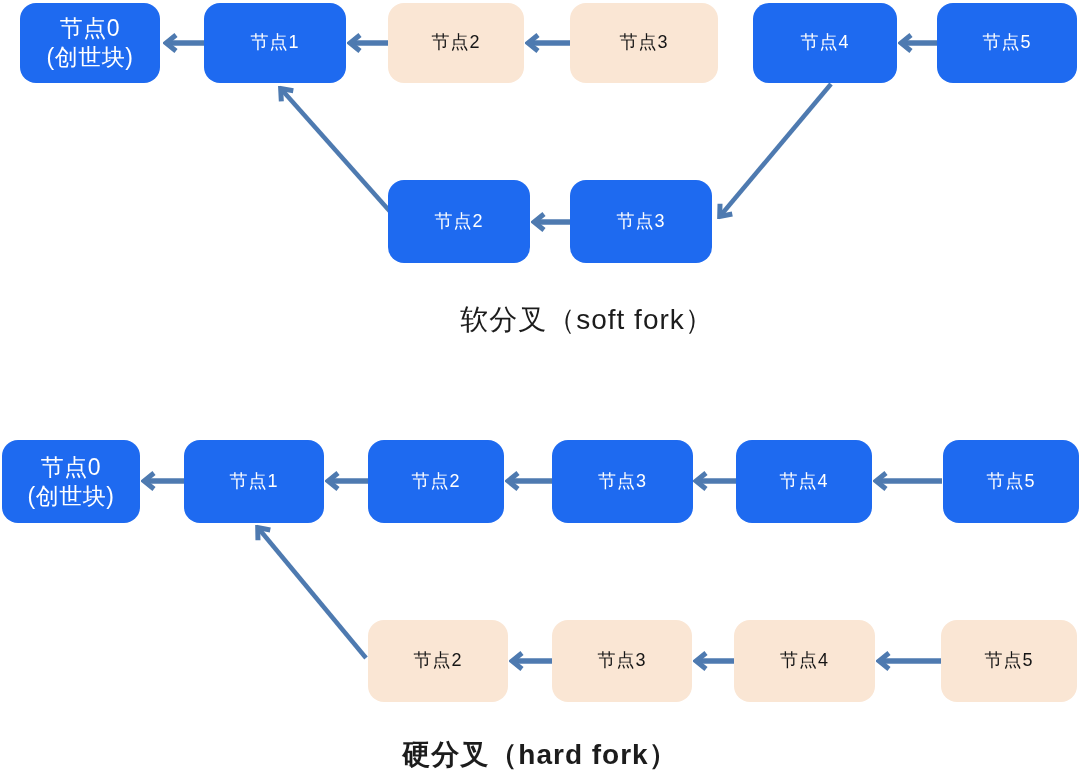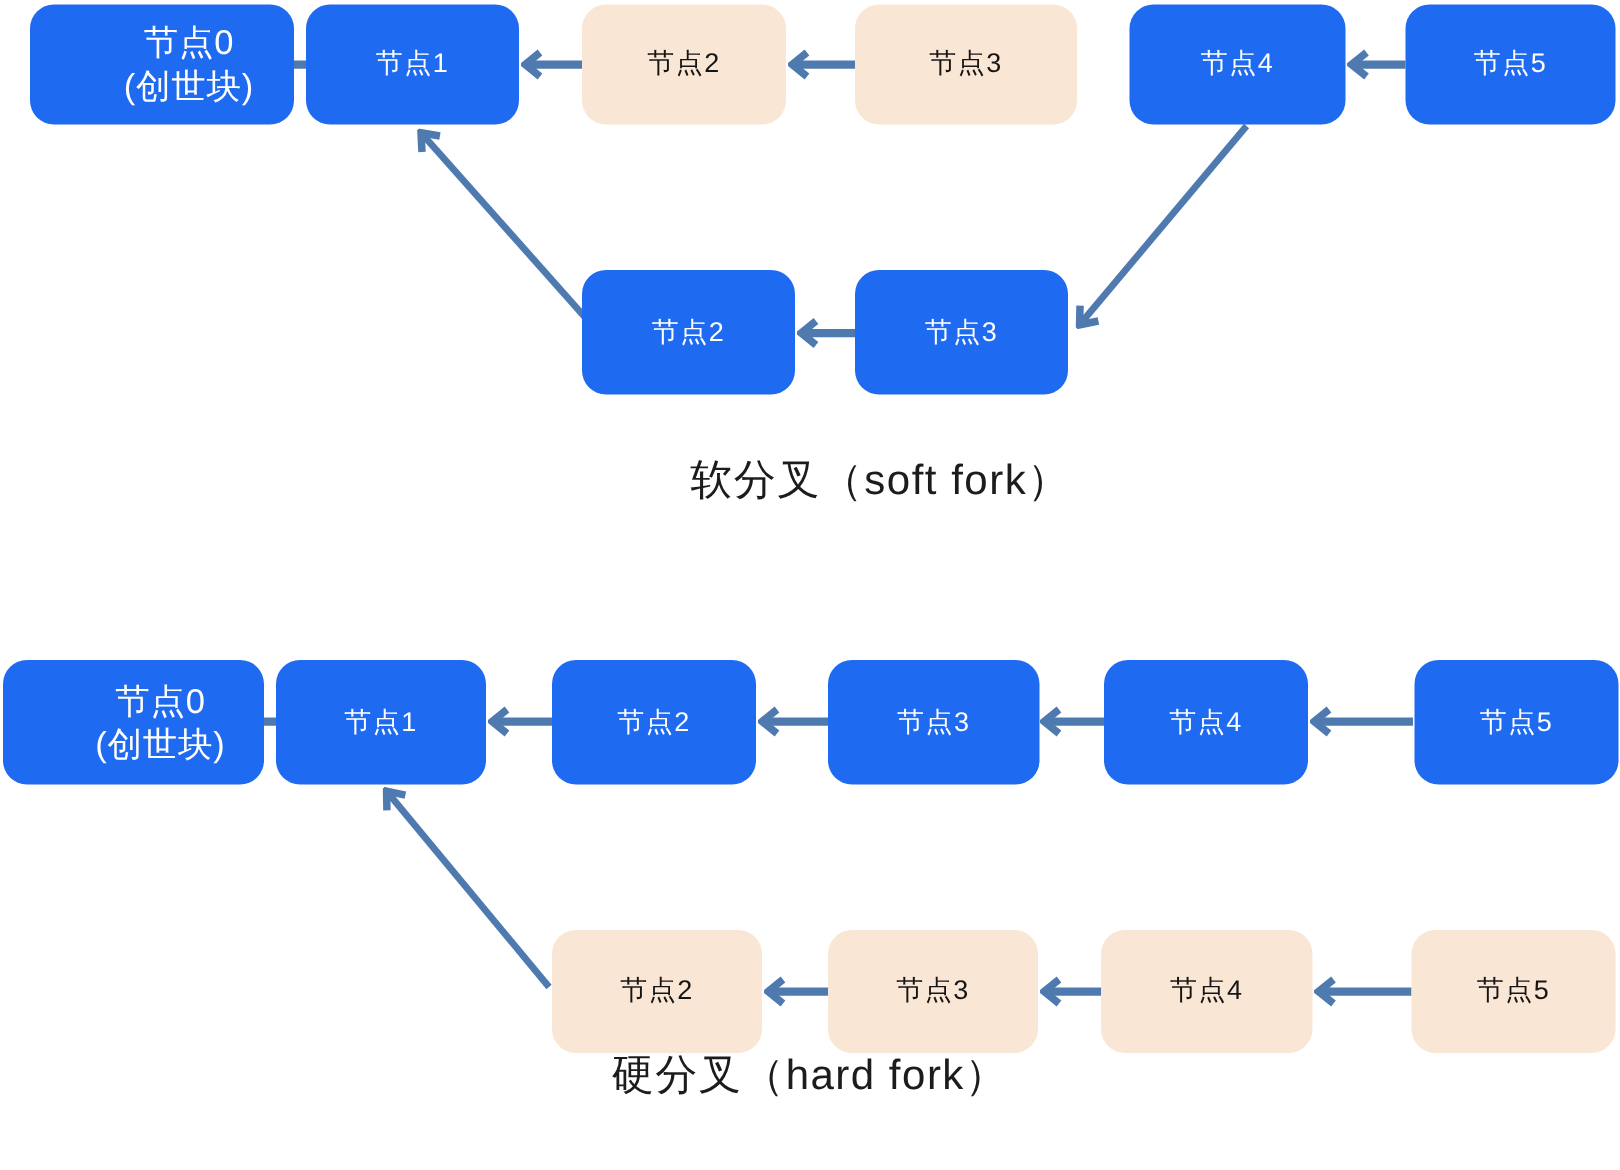--- a/index.html
+++ b/index.html
@@ -22,21 +22,21 @@
     align-items: center;
     justify-content: center;
     text-align: center;
     font-size: 18px;
     font-weight: 500;
     letter-spacing: 1px;
     line-height: 1.2;
   }
   .node.blue  { background: var(--node-blue, #1e6af0);  color: var(--text-on-blue, #ffffff); }
   .node.beige { background: var(--node-beige, #fae6d4); color: var(--text-on-beige, #151515); }
-  .node.genesis { font-size: 23px; line-height: 1.25; letter-spacing: 0.5px; padding-left: 36px; }
+  .node.genesis { font-size: 23px; line-height: 1.25; letter-spacing: 0.5px; }
   .caption {
     position: absolute;
     left: 0;
     width: 100%;
     text-align: center;
     font-size: 28px;
     font-weight: 500;
     color: var(--text-dark, #1c1c1c);
     letter-spacing: 1px;
   }
@@ -131,15 +131,15 @@
   <div class="node beige" style="left:552px; top:620px; width:140px; height:82px;">
     <span>节点3</span>
   </div>
   <div class="node beige" style="left:734px; top:620px; width:141px; height:82px;">
     <span>节点4</span>
   </div>
   <div class="node beige" style="left:941px; top:620px; width:136px; height:82px;">
     <span>节点5</span>
   </div>
 
-  <div class="caption" style="top:698px;">硬分叉（hard fork）</div>
+  <div class="caption" style="top:736px;font-weight:bold;">硬分叉（hard fork）</div>
 
 </div>
 
 </body></html>

